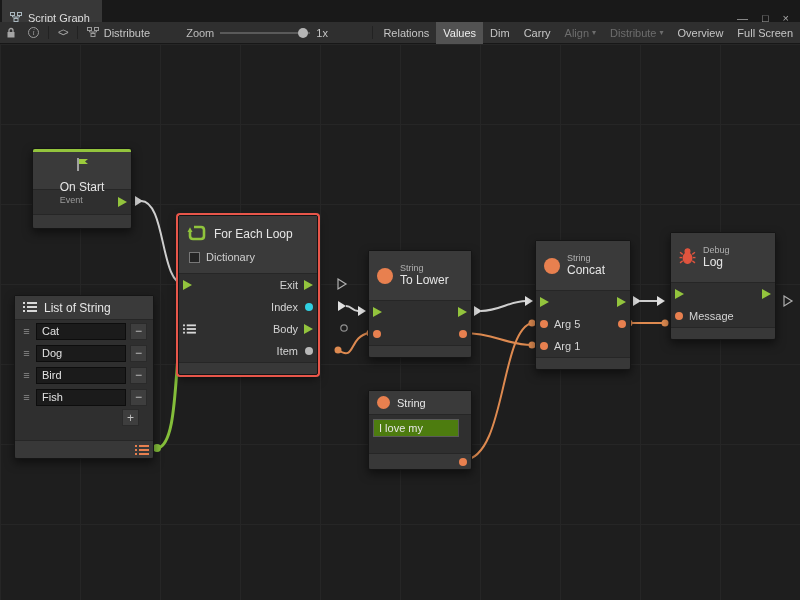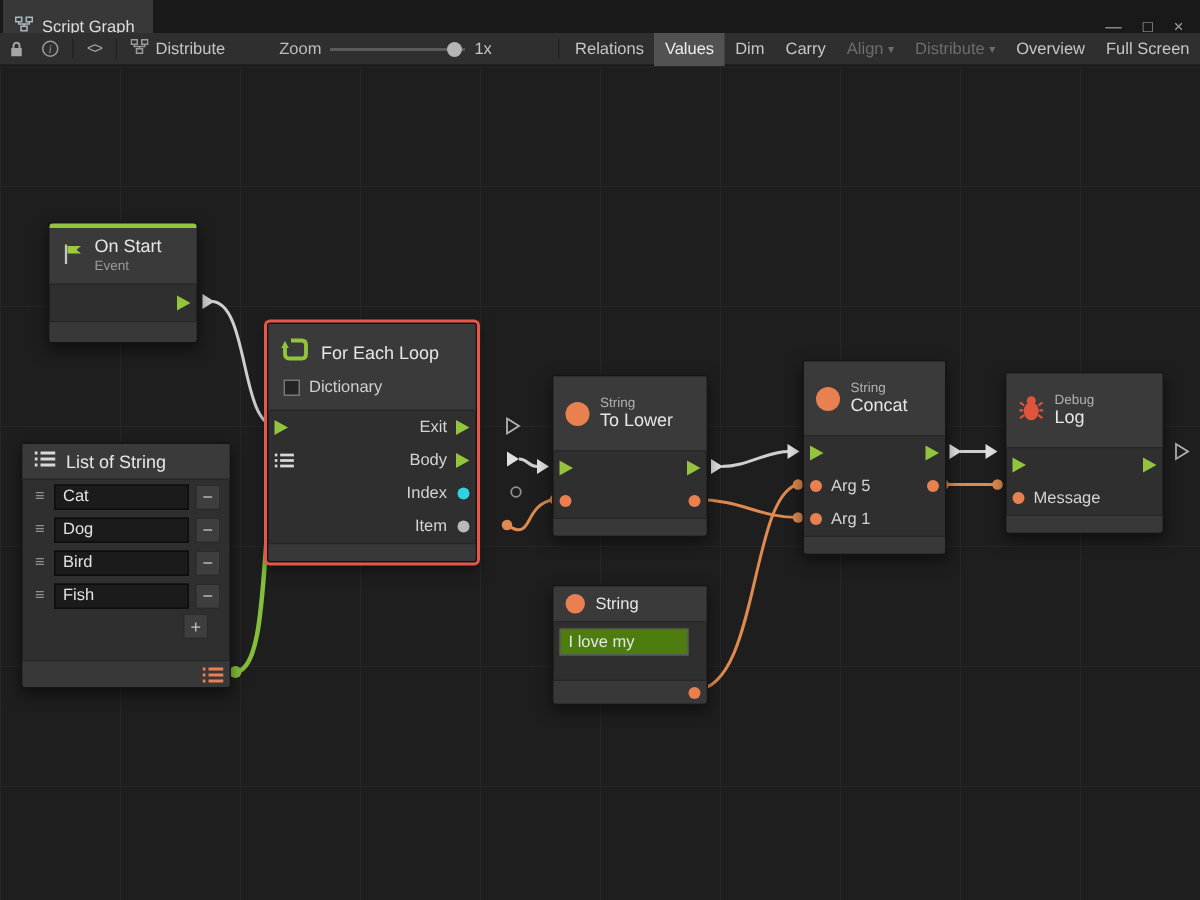--- a/index.html
+++ b/index.html
@@ -214,21 +214,21 @@
     <circle cx="629" cy="279" r="3.5" fill="#DE8A50"></circle>
     <circle cx="665" cy="279" r="3.5" fill="#DE8A50"></circle>
 
     <polygon points="338,235 346,240 338,245" fill="none" stroke="#b0b0b0" stroke-width="1.2"></polygon>
     <circle cx="344" cy="284" r="3.2" fill="none" stroke="#909090" stroke-width="1.2"></circle>
     <polygon points="784,252 792,257 784,262" fill="none" stroke="#b0b0b0" stroke-width="1.2"></polygon>
   </svg>
 
   <div class="node" style="left:32px; top:104px; width:100px;">
     <div class="accent-bar"></div>
-    <div class="node-header" style="height:38px;">
+    <div class="node-header" style="height:38px;flex-direction:column;">
       <span>
         <svg width="15" height="15" viewBox="0 0 15 15">
             <line x1="3" y1="1" x2="3" y2="14" stroke="#c4c4c4" stroke-width="1.5"></line>
             <polygon points="4,2 13,2 10,4.5 13,7 4,7" fill="#9BCB3C"></polygon>
           </svg>
       </span>
       <span class="hstack">
         <span class="node-title">On Start</span>
         <span class="node-sub">Event</span>
       </span>
@@ -316,44 +316,44 @@
     <div class="prow">
       <span class="pleft">
           <span class="tri"></span>
         </span>
       <span class="plabel-r">Exit</span>
       <span class="pright">
           <span class="tri"></span>
         </span>
     </div>
     <div class="prow">
+      <span class="plabel-r">Index</span>
+      <span class="pright">
+          <span class="dot cyan"></span>
+        </span>
+    </div>
+    <div class="prow">
       <span class="pleft">
         <svg width="13" height="11" viewBox="0 0 14 12">
             <g fill="#d8d8d8">
               <rect x="0" y="1" width="2" height="2"></rect>
               <rect x="4" y="1" width="10" height="2"></rect>
               <rect x="0" y="5" width="2" height="2"></rect>
               <rect x="4" y="5" width="10" height="2"></rect>
               <rect x="0" y="9" width="2" height="2"></rect>
               <rect x="4" y="9" width="10" height="2"></rect>
             </g>
           </svg>
       </span>
       <span class="plabel-r">Body</span>
       <span class="pright">
           <span class="tri"></span>
         </span>
     </div>
     <div class="prow">
-      <span class="plabel-r">Index</span>
-      <span class="pright">
-          <span class="dot cyan"></span>
-        </span>
-    </div>
-    <div class="prow">
       <span class="plabel-r">Item</span>
       <span class="pright">
           <span class="dot gray"></span>
         </span>
     </div>
     <div class="node-footer" style="height:12px;"></div>
   </div>
 
   <div class="node" style="left:368px; top:206px; width:104px;">
     <div class="node-header" style="height:50px;">
@@ -423,21 +423,21 @@
     </div>
     <div class="prow">
       <span class="pleft">
           <span class="dot orange"></span>
         </span>
       <span class="plabel-l">Arg 1</span>
     </div>
     <div class="node-footer" style="height:12px;"></div>
   </div>
 
-  <div class="node" style="left:670px; top:204px; width:106px;">
+  <div class="node" style="left:670px; top:188px; width:106px;">
     <div class="node-header" style="height:50px;">
       <span>
         <svg width="17" height="17" viewBox="0 0 16 16">
             <g stroke="#E0543E" stroke-width="1.3" fill="#E0543E">
           <line x1="3.5" y1="6" x2="1" y2="4"></line>
               <line x1="3" y1="9" x2="0.5" y2="9"></line>
               <line x1="3.5" y1="12" x2="1" y2="14"></line>
           <line x1="12.5" y1="6" x2="15" y2="4"></line>
               <line x1="13" y1="9" x2="15.5" y2="9"></line>
               <line x1="12.5" y1="12" x2="15" y2="14"></line>

